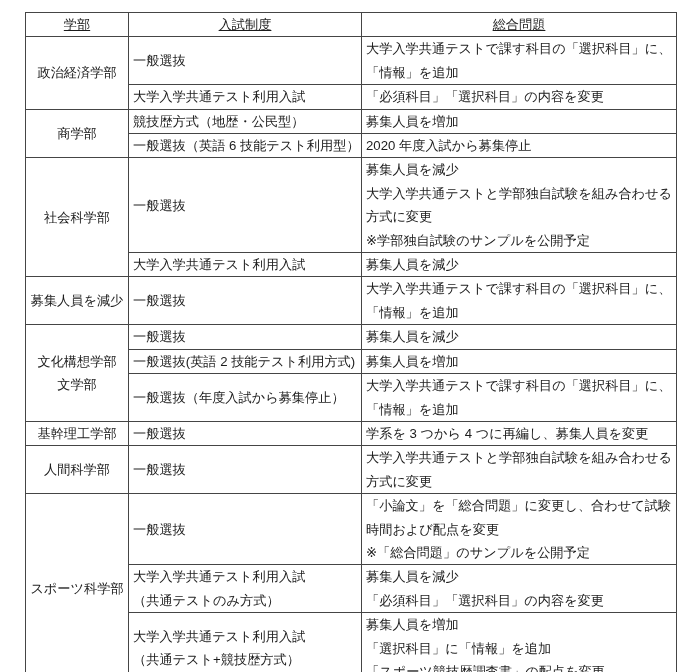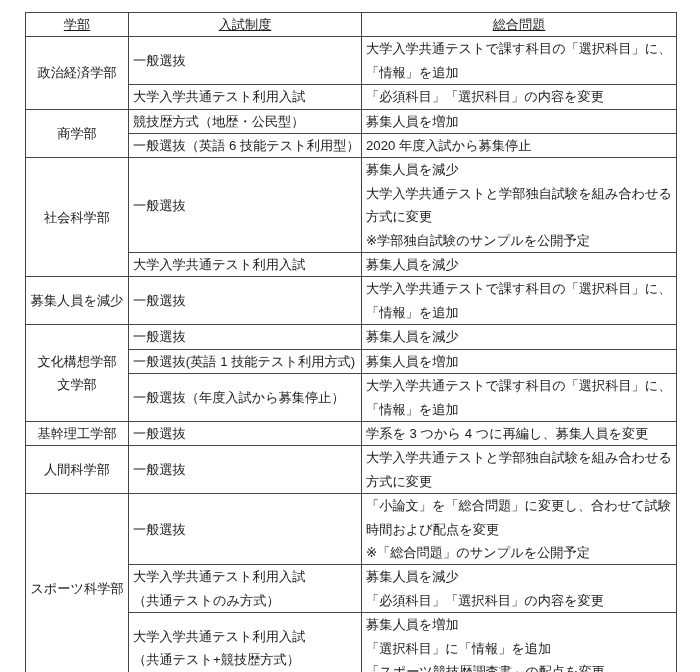--- a/index.html
+++ b/index.html
@@ -111,21 +111,21 @@
 「情報」を追加</td>
       </tr>
 
       <tr>
         <td class="faculty" rowspan="3">文化構想学部
 文学部</td>
         <td class="system">一般選抜</td>
         <td class="changes">募集人員を減少</td>
       </tr>
       <tr>
-        <td class="system">一般選抜(英語 1 技能テスト利用方式)</td>
+        <td class="system">一般選抜(英語 2 技能テスト利用方式)</td>
         <td class="changes">募集人員を増加</td>
       </tr>
       <tr>
         <td class="system">一般選抜（年度入試から募集停止）</td>
         <td class="changes">大学入学共通テストで課す科目の「選択科目」に、
 「情報」を追加</td>
       </tr>
 
       <tr>
         <td class="faculty">基幹理工学部</td>

